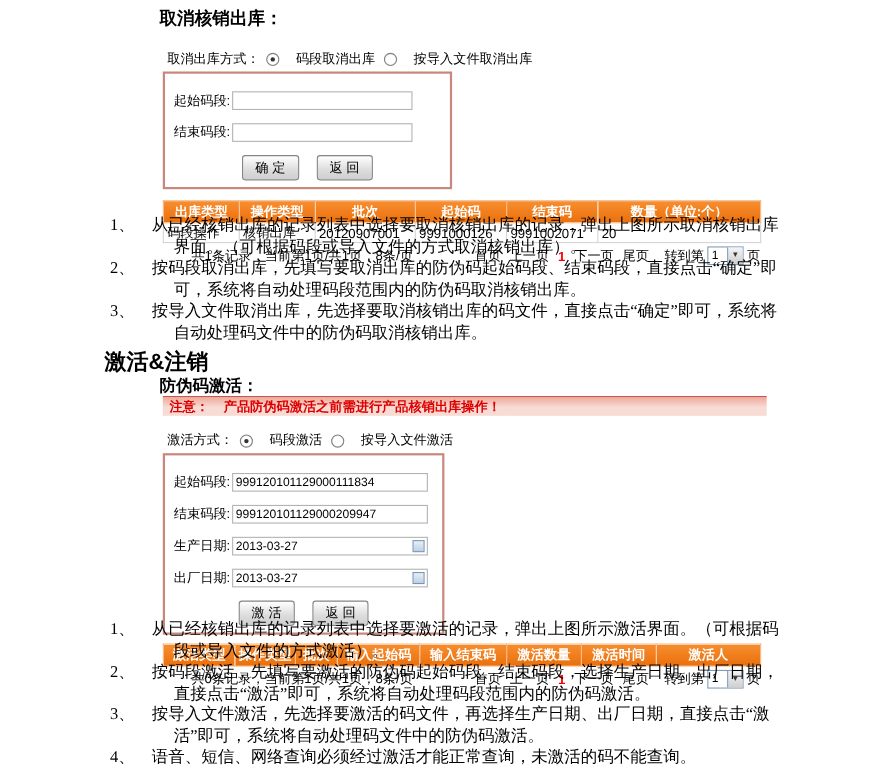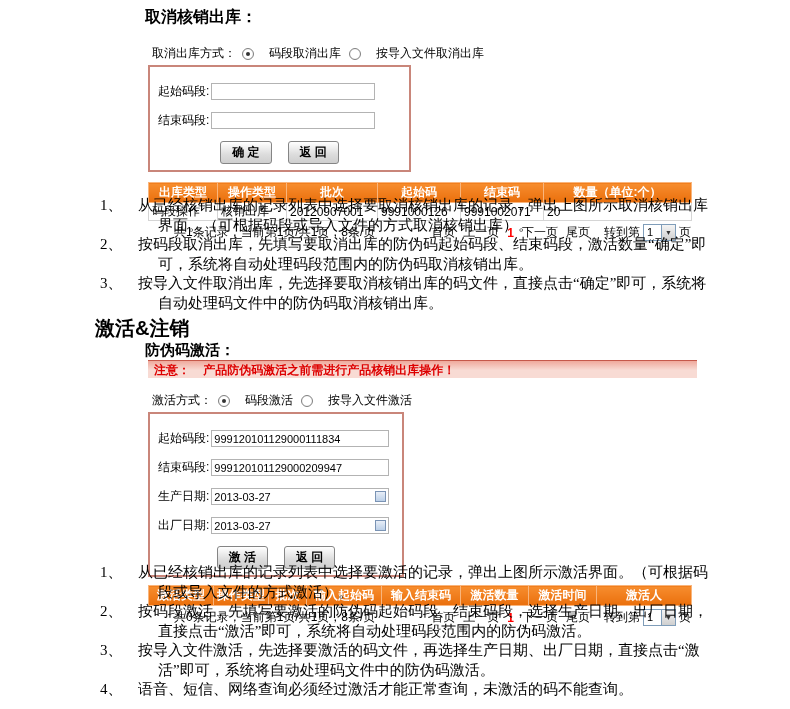--- a/index.html
+++ b/index.html
@@ -55,21 +55,21 @@
   .w175{width:172px;}
   .date-wrap{position:relative;display:inline-block;margin-left:2px;}
   .date-wrap .txt{margin-left:0;padding-right:14px;width:160px;}
   .cal-icon{
     position:absolute;right:3px;top:3px;width:11px;height:11px;
     background:linear-gradient(#e8eef7,#bcd0e8);border:1px solid #7a93b4;box-sizing:border-box;
   }
   .btn-row{display:flex;justify-content:center;gap:16px;margin-top:7px;}
   .btn{
     background:linear-gradient(#ffffff,#dcdcdc 60%,#cfcfcf);
-    border:1px solid #858585;border-radius:3px;font-size:12px;font-weight:bold;
+    border:1px solid #858585;border-radius:3px;font-size:12px;font-weight:normal;
     padding:2px 11px;font-family:"Liberation Sans",sans-serif;cursor:pointer;
   }
 
   
   table.grid{border-collapse:collapse;width:543px;margin-top:10px;table-layout:fixed;font-size:12px;}
   table.grid th{
     background:linear-gradient(#f78d2e,#ea6f0c);color:#fff;font-weight:bold;
     border:1px solid #f9b57c;height:19px;padding:0 2px;text-align:center;
     overflow:hidden;white-space:nowrap;
   }
@@ -180,21 +180,21 @@
           <span class="goto-arrow">▼</span>
         </span>
         <span>页</span>
       </span>
     </span>
   </div>
 </div>
 
 <div class="abs notes" style="left:100px;top:196px;width:608px;">
   <div class="note"><span class="note-num">1、</span><span>从已经核销出库的记录列表中选择要取消核销出库的记录，弹出上图所示取消核销出库界面。（可根据码段或导入文件的方式取消核销出库）。</span></div>
-  <div class="note"><span class="note-num">2、</span><span>按码段取消出库，先填写要取消出库的防伪码起始码段、结束码段，激活数量“确定”即可，系统将自动处理码段范围内的防伪码取消核销出库。</span></div>
+  <div class="note"><span class="note-num">2、</span><span>按码段取消出库，先填写要取消出库的防伪码起始码段、结束码段，直接点击“确定”即可，系统将自动处理码段范围内的防伪码取消核销出库。</span></div>
   <div class="note"><span class="note-num">3、</span><span>按导入文件取消出库，先选择要取消核销出库的码文件，直接点击“确定”即可，系统将自动处理码文件中的防伪码取消核销出库。</span></div>
 </div>
 
 <div class="abs doc-h2" style="left:95px;top:315px;">激活&amp;注销</div>
 <div class="abs doc-h3" style="left:145px;top:341px;">防伪码激活：</div>
 
 <div class="abs" style="left:148px;top:358px;width:549px;">
 
   <div class="notice">
     <span class="notice-label">注意：</span>

